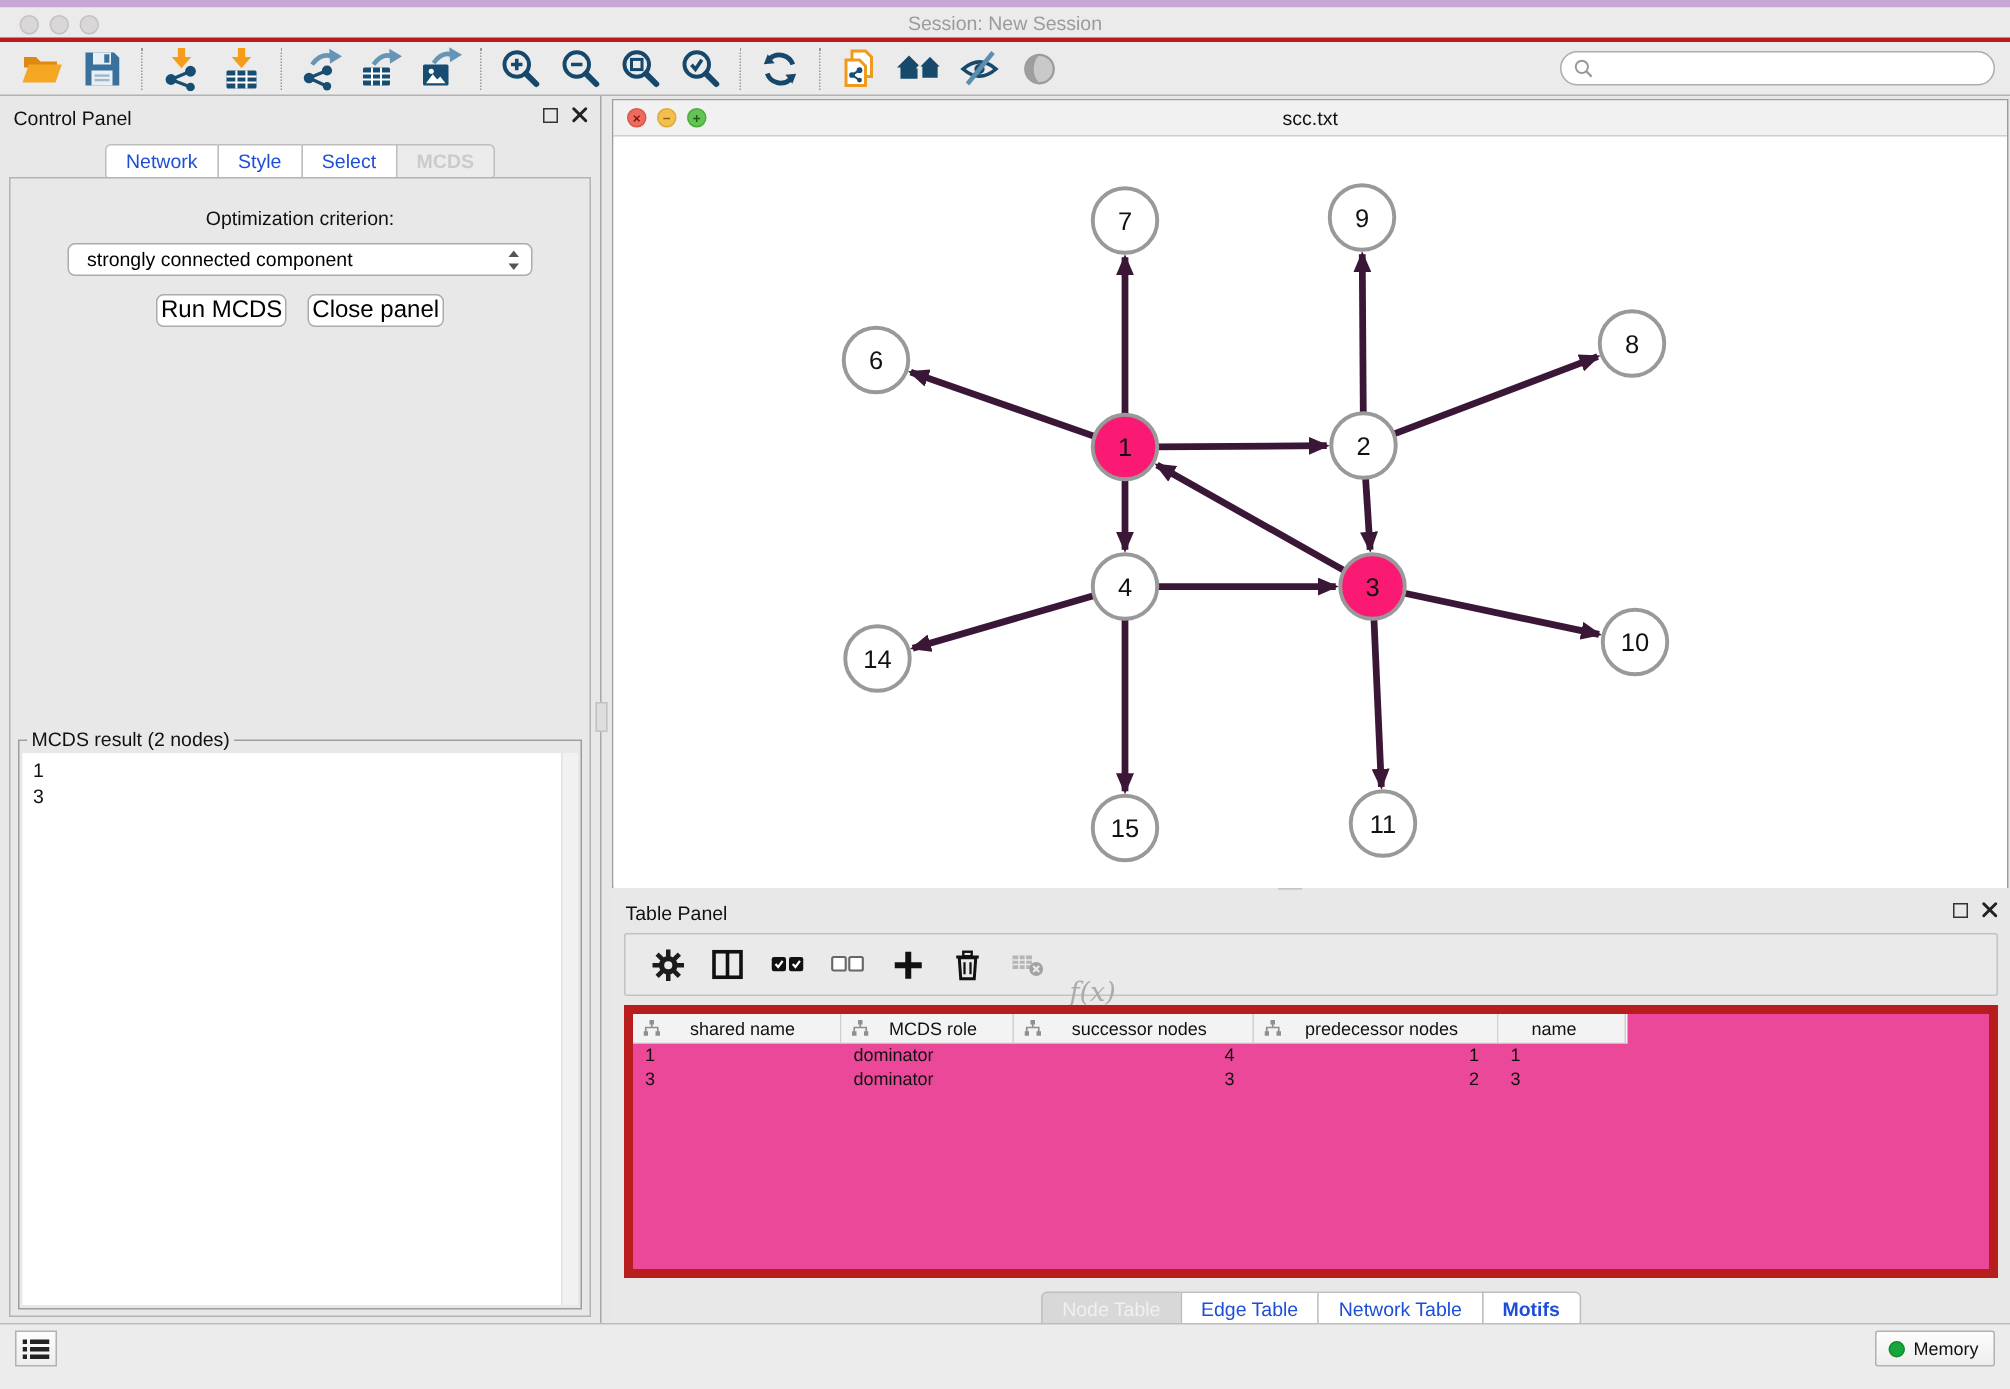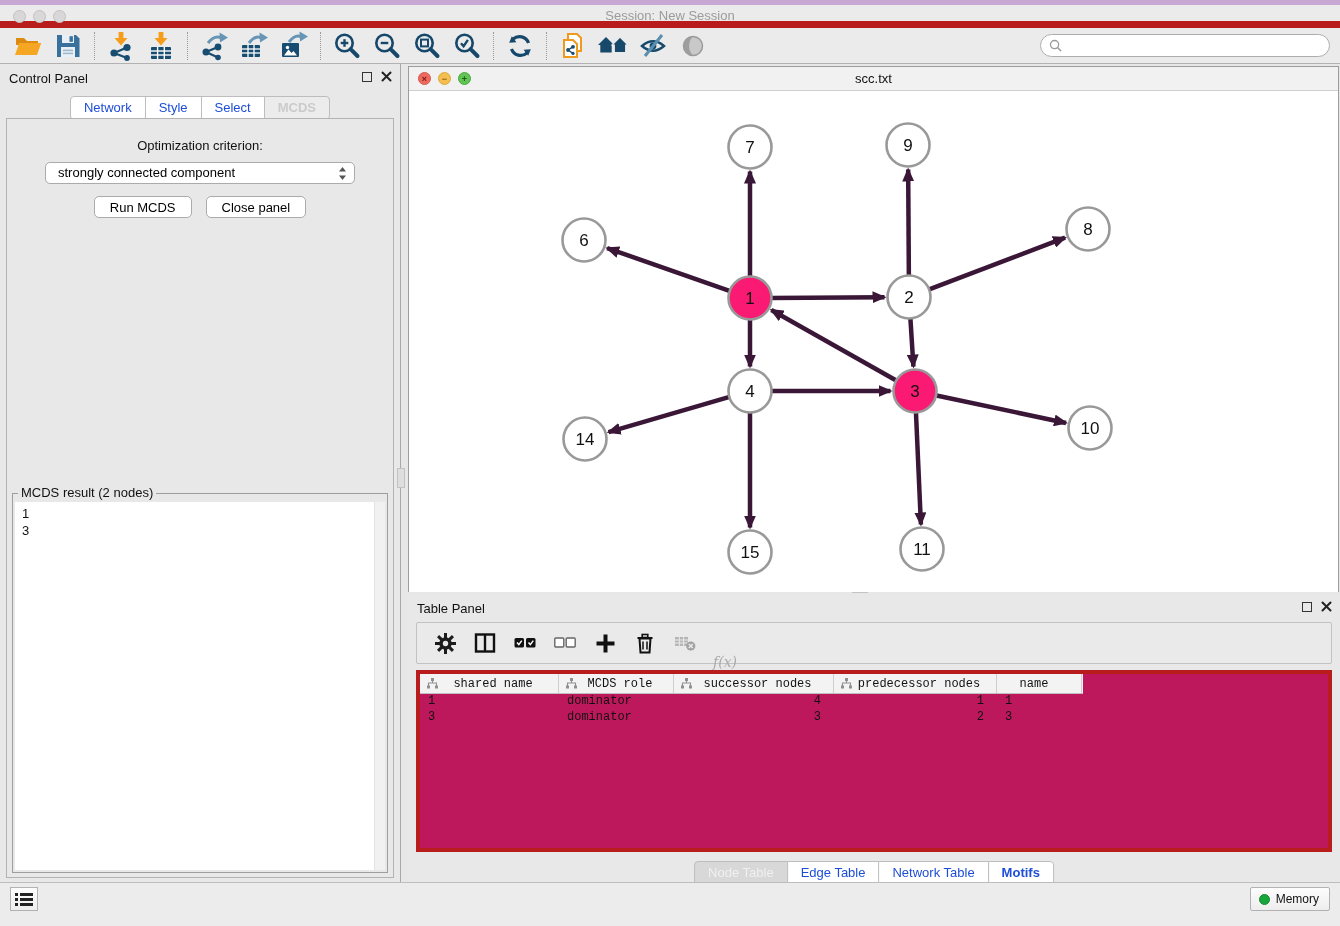--- a/index.html
+++ b/index.html
@@ -2,21 +2,21 @@
 <html><head>
 <meta charset="utf-8">
 <style>
   * { margin:0; padding:0; box-sizing:border-box; }
   html,body { width:1340px; height:926px; }
   body { font-family:"Liberation Sans", sans-serif; background:#e7e7e7; overflow:hidden; }
   #app { position:relative; width:1340px; height:926px; background:#e7e7e7; }
 
   
   .purple-strip { position:absolute; top:0; left:0; right:0; height:5px; background:#c7a8d4; }
-  .titlebar { position:absolute; top:5px; left:0; right:0; height:23px; background:#ebebeb; border-bottom:7px solid #b91c1c; }
+  .titlebar { position:absolute; top:5px; left:0; right:0; height:23px; background:#ebebeb; border-bottom:3px solid #b91c1c; }
   .traffic-gray { position:absolute; top:5px; width:13px; height:13px; border-radius:50%; background:#d9d7d8; border:1px solid #c3c1c2; }
   .title-text { text-align:center; line-height:22px; font-size:13px; color:#9b9b9b; }
 
   
   .main-toolbar { position:absolute; top:28px; left:0; right:0; height:36px; background:#ebebeb; border-bottom:1px solid #b2b2b2; display:flex; align-items:center; padding-left:8px; }
   .tb-icon { width:40px; height:32px; display:flex; align-items:center; justify-content:center; flex:0 0 auto; }
   .tb-sep { width:1px; height:28px; border-left:1px dotted #9a9a9a; margin:0 6px; flex:0 0 auto; }
   .search-field { position:absolute; right:10px; top:6px; width:290px; height:23px; background:#fff; border:1px solid #adadad; border-radius:12px; display:flex; align-items:center; padding-left:8px; }
   .search-field input { border:none; outline:none; background:transparent; font-size:12px; width:250px; margin-left:4px; }
 
@@ -29,21 +29,21 @@
   .cp-tabs { position:absolute; top:32px; left:0; right:0; display:flex; justify-content:center; }
   .seg-tab { font-size:13px; padding:3px 13px 4px; background:#fff; border:1px solid #bdbdbd; margin-left:-1px; color:#1d4ed8; cursor:default; }
   .seg-tab:first-child { border-radius:4px 0 0 4px; margin-left:0; }
   .seg-tab:last-child { border-radius:0 4px 4px 0;font-weight:bold; }
   .seg-tab.disabled-active { background:#ececec; color:#cbcbcb; }
   .cp-content { position:absolute; top:54px; left:6px; right:6px; bottom:16px; border:1px solid #b3b3b3; background:#e8e8e8; }
   .opt-label { margin-top:19px; text-align:center; font-size:13px; color:#111; }
   .opt-select { position:relative; width:310px; height:22px; margin:9px auto 0; background:#fff; border:1px solid #ababab; border-radius:5px; font-size:13px; line-height:20px; padding-left:12px; }
   .opt-stepper { position:absolute; right:7px; top:3px; }
   .opt-buttons { margin-top:12px; display:flex; justify-content:center; gap:14px; }
-  .push-btn { height:22px; padding:0 15px; font-size:13px; background:#fff; border:1px solid #ababab; border-radius:5px; font-family:"Liberation Sans",sans-serif;text-align:center; }
+  .push-btn { height:22px; padding:0 2px; font-size:16px; background:#fff; border:1px solid #ababab; border-radius:5px; font-family:"Liberation Sans",sans-serif;text-align:center; }
   .mcds-fieldset { position:absolute; left:5px; right:5px; top:374px; bottom:4px; border:1px solid #9e9e9e; }
   .mcds-legend { position:absolute; top:-9px; left:5px; background:#e8e8e8; padding:0 3px; font-size:13px; color:#111; }
   .mcds-text { position:absolute; left:2px; right:2px; top:8px; bottom:2px; background:#fff; font-size:13px; line-height:17px; padding:3px 0 0 7px; white-space:pre-line; color:#111; }
   .mcds-scroll { position:absolute; right:2px; top:8px; bottom:2px; width:11px; background:#f1f1f1; border-left:1px solid #e2e2e2; }
 
   
   .v-grip { position:absolute; left:397px; top:468px; width:8px; height:20px; background:#dedede; border:1px solid #c2c2c2; }
   .h-grip { position:absolute; left:852px; top:585px; width:16px; height:8px; background:#dcdcdc; border:1px solid #c4c4c4; }
 
   
@@ -53,22 +53,22 @@
   .light { position:absolute; top:5px; width:13px; height:13px; border-radius:50%; font-size:9px; font-weight:bold; text-align:center; line-height:12px; }
   .light.red { background:#ee6a5f; border:1px solid #d8554a; color:#7c150d; }
   .light.yellow { background:#f5bf4f; border:1px solid #dba938; color:#8a6210; }
   .light.green { background:#61c454; border:1px solid #4aab39; color:#1c5c14; }
   .network-canvas { position:absolute; top:25px; left:0; width:929px; height:500px; background:#fff; }
 
   
   .table-panel { position:absolute; left:408px; top:594px; width:932px; height:300px; background:#e8e8e8; }
   .tp-toolbar { position:absolute; top:28px; left:8px; right:8px; height:42px; background:#eaeaea; border:1px solid #c2c2c2; border-radius:2px; display:flex; align-items:center; gap:16px; padding-left:16px; }
   .tp-tool { display:flex; align-items:center; justify-content:center; min-width:24px; height:28px; }
-  .fx-label { font-family:"DejaVu Serif", serif; font-style:italic; font-size:14px; color:#ababab;margin-top:37px; }
-  .tp-table { position:absolute; top:76px; left:8px; right:8px; bottom:42px; background:#be185d; border:4px solid #b91c1c; overflow:hidden;font-family:Liberation Mono, monospace; }
+  .fx-label { font-family:"DejaVu Serif", serif; font-style:italic; font-size:18px; color:#ababab;margin-top:37px; }
+  .tp-table { position:absolute; top:76px; left:8px; right:8px; bottom:42px; background:#ec4899; border:6px solid #b91c1c; overflow:hidden; }
   .tp-head { display:flex; height:20px; border-bottom:1px solid #bfbfbf; width:663px; background:#f3f3f3; }
   .th-cell { display:flex; align-items:center; border-right:1px solid #cfcfcf; font-size:12px; color:#111; background:#f3f3f3; }
   .th-cell .hd-icon { margin-left:7px; }
   .th-cell .hd-text { flex:1; text-align:center; padding-right:10px; }
   .tp-row { display:flex; height:16px; font-size:12px; color:#111; }
   .td-cell { overflow:hidden; white-space:nowrap; }
   .al { text-align:left; padding-left:8px; }
   .ar { text-align:right; padding-right:13px; }
   .tp-tabs { position:absolute; bottom:9px; left:50%; transform:translateX(-50%); display:flex; }
 

